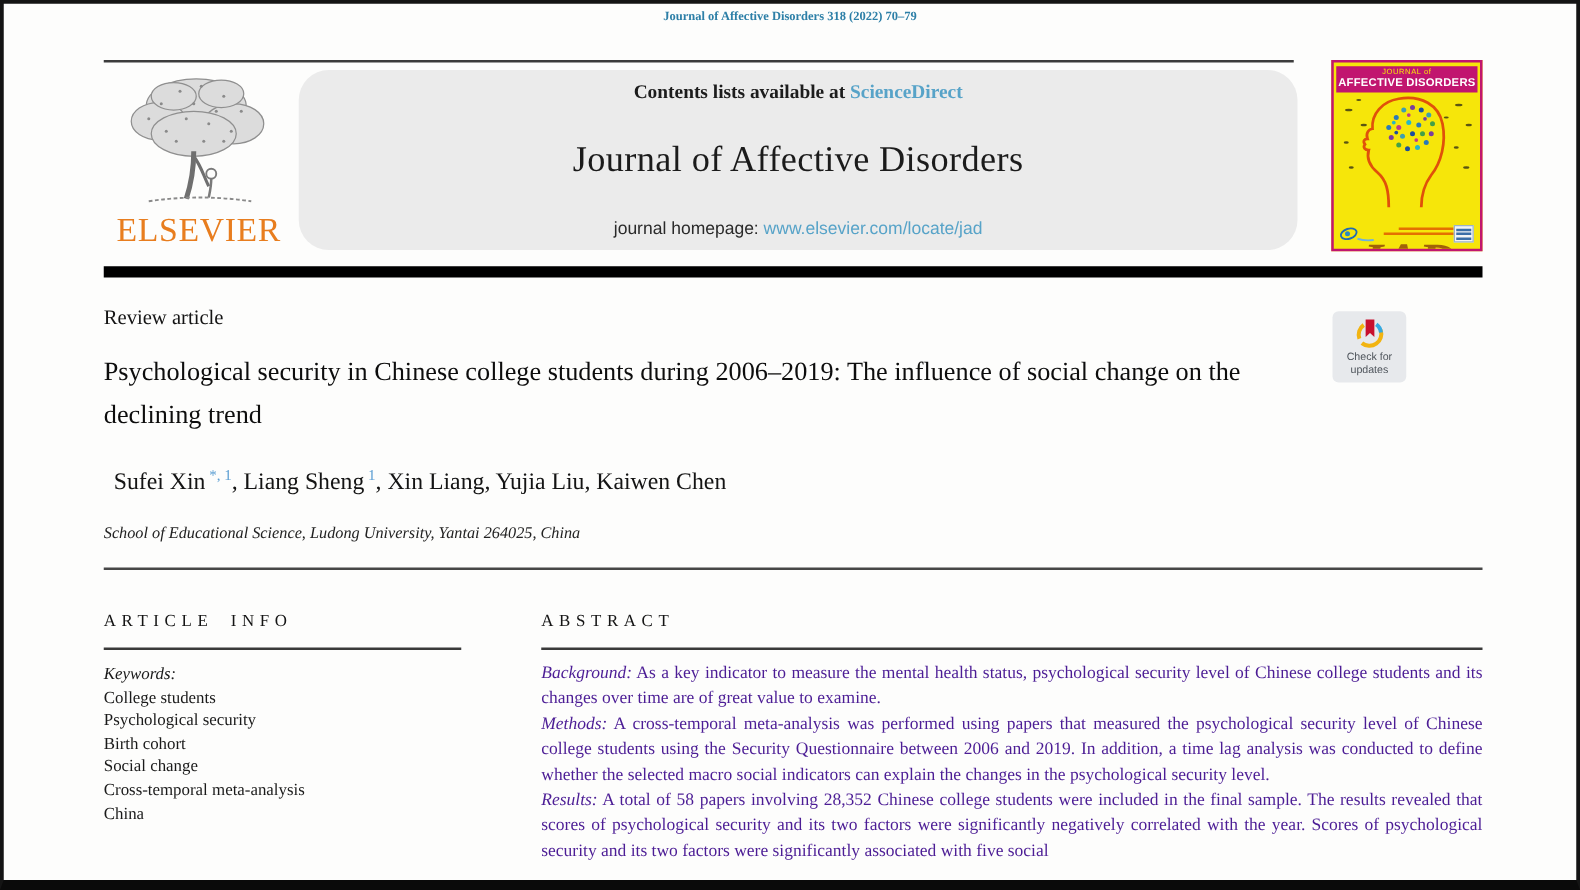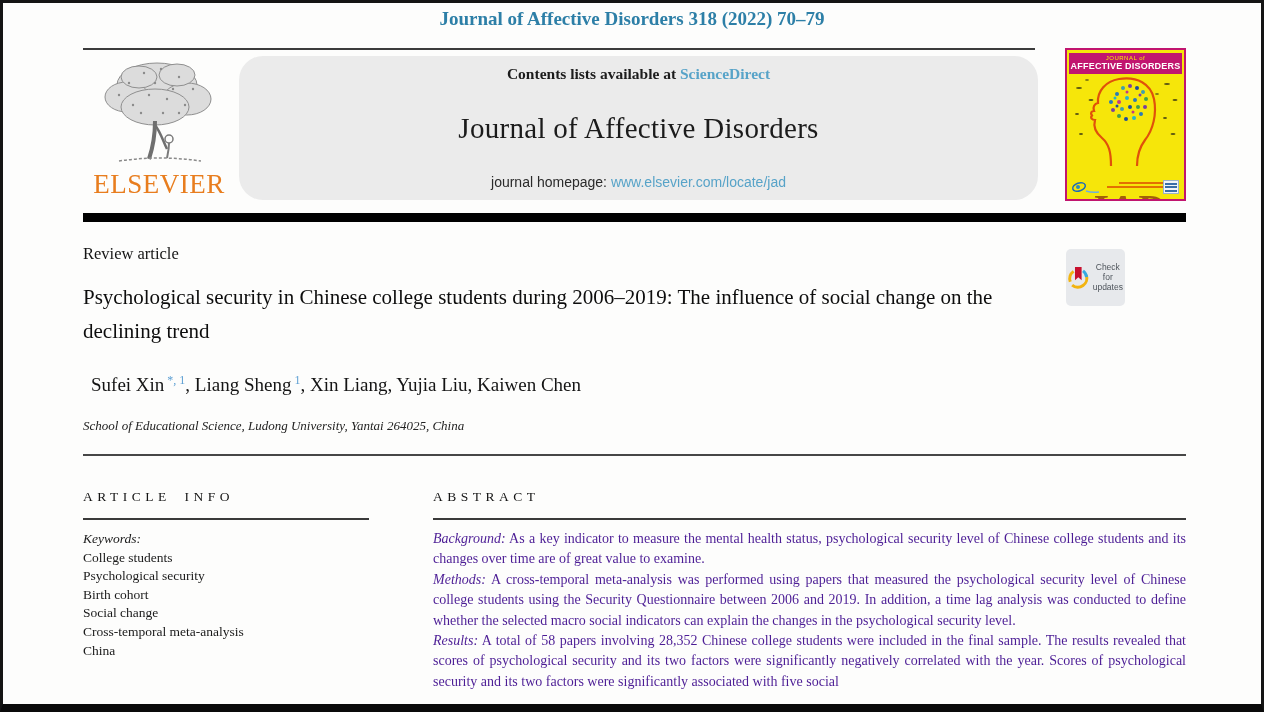--- a/index.html
+++ b/index.html
@@ -13,21 +13,21 @@
     overflow:hidden;
     font-family:"Liberation Serif", serif;
     color:#111;
   }
   .abs{position:absolute;}
 
   
   .citation{
     top:5px;left:0;width:100%;
     text-align:center;
-    font-size:19px;font-weight:bold;
+    font-size:10px;font-weight:bold;
     color:#2d7fa7;
   }
   .top-rule{top:45px;left:80px;width:952px;height:2px;background:#3c3c3c;}
 
   
   .logo-block{top:52px;left:80px;width:152px;height:146px;text-align:center;}
   .logo-block svg{display:block;margin:0 auto;}
   .elsevier-word{
     font-size:27px;letter-spacing:.5px;
     color:#e87d1e;line-height:1;margin-top:-2px;
@@ -70,21 +70,21 @@
   .cover-bottom-right i{display:block;height:2px;background:#3a6ea8;margin:1.5px 1px 0 1px;}
 
   
   .black-bar{top:210px;left:80px;width:1103px;height:9px;background:#000;}
 
   
   .review-label{top:241px;left:80px;font-size:16.5px;color:#141414;}
   .badge{
     top:246px;left:1063px;width:59px;height:57px;
     background:#e7e9ec;border-radius:5px;
-    display:flex;flex-direction:row;align-items:center;justify-content:center;
+    display:flex;flex-direction:column;align-items:center;justify-content:center;
     cursor:pointer;
   }
   .badge-text{
     font-family:"Liberation Sans", sans-serif;font-size:8.5px;line-height:1.15;
     color:#4e545b;text-align:center;margin-top:1px;
   }
   .article-title{
     top:277px;left:80px;width:930px;
     font-size:21px;line-height:34px;color:#0d0d0d;
   }

